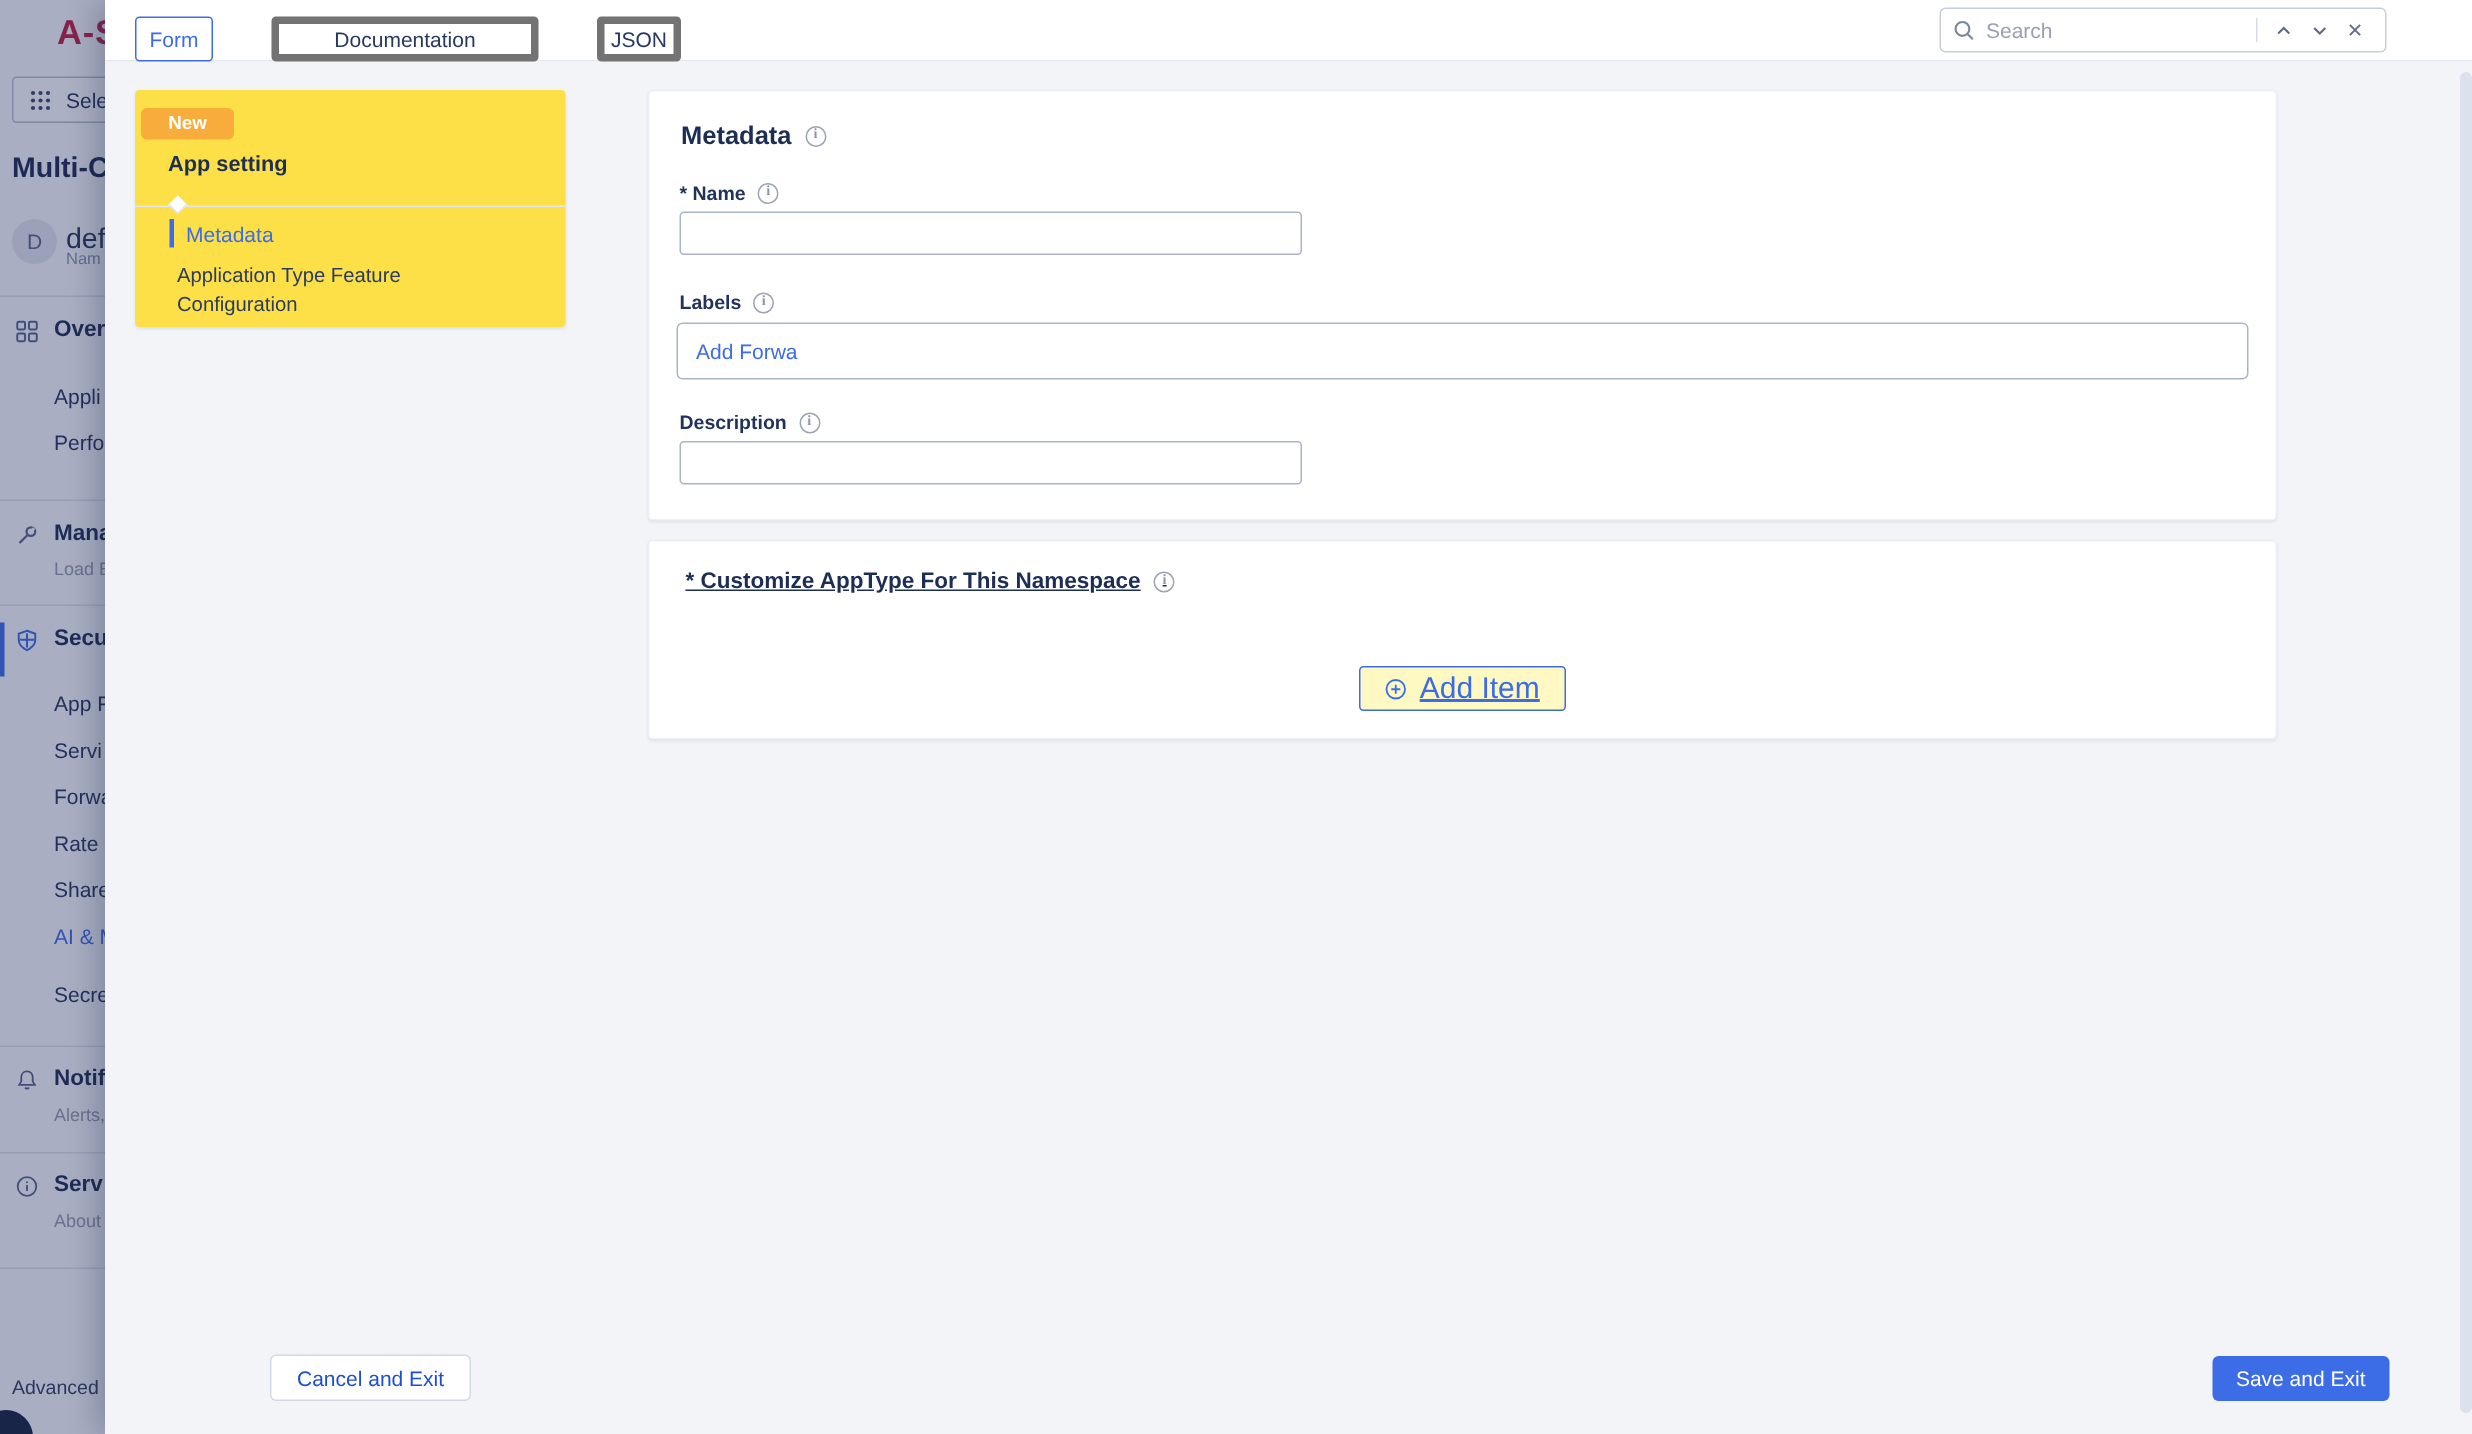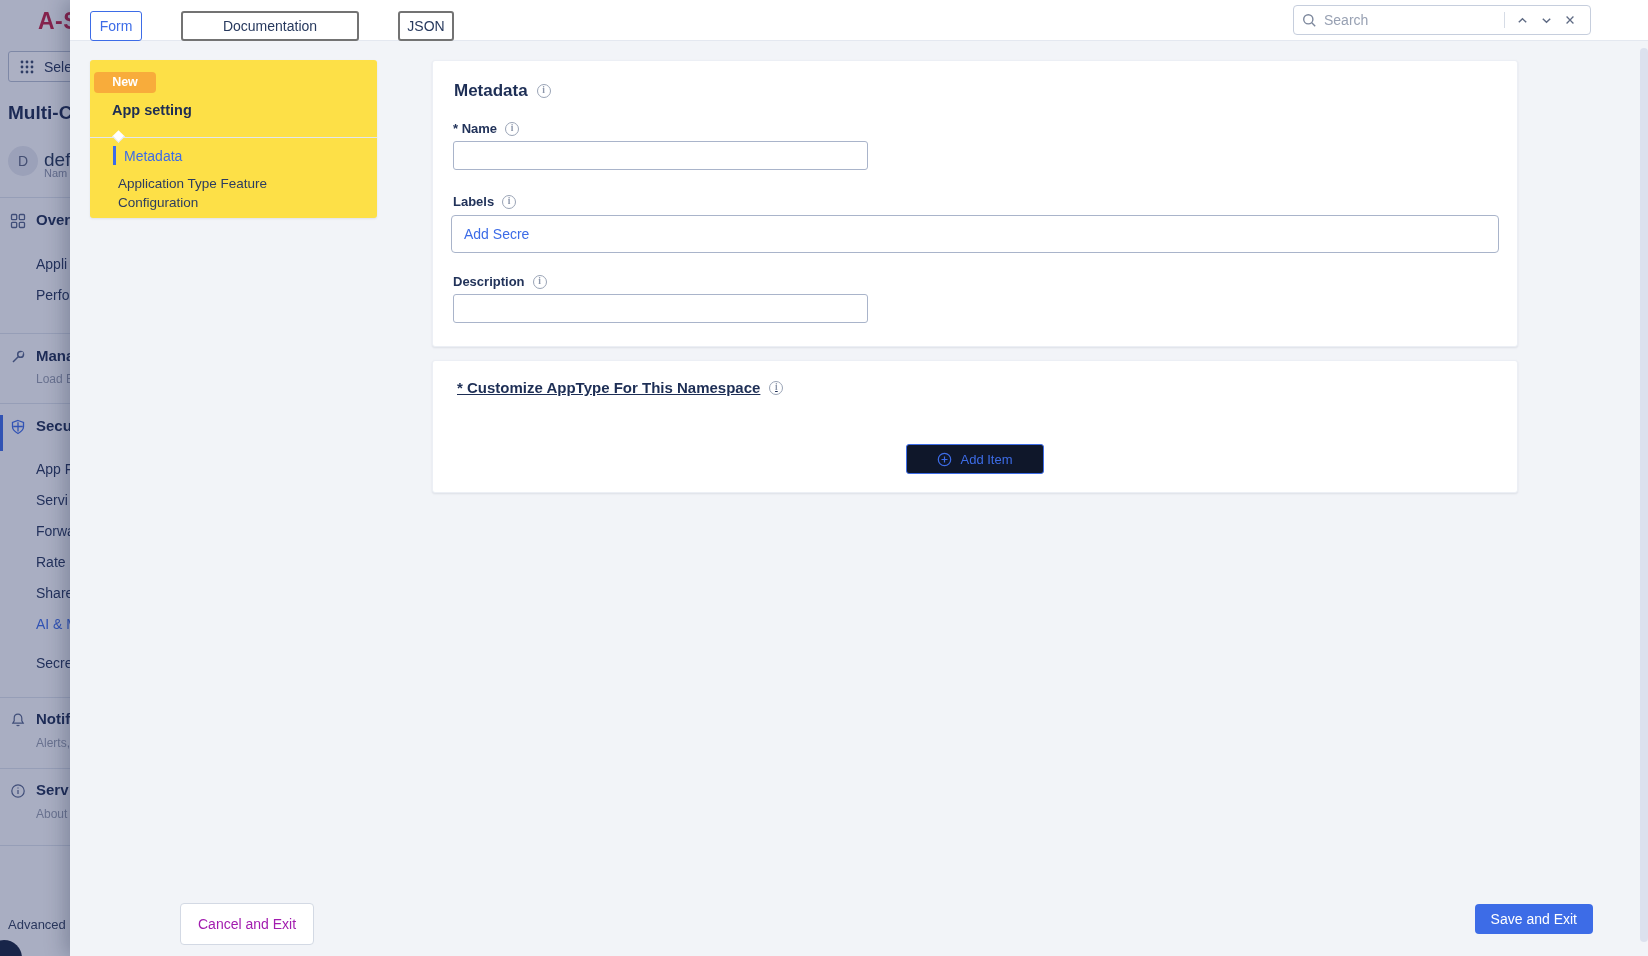--- a/index.html
+++ b/index.html
@@ -31,21 +31,21 @@
 
   
   .backdrop { position:absolute; inset:0; background:rgba(30,42,92,0.37); z-index:5; }
 
   
   .drawer { position:absolute; left:70px; top:0; width:1578px; height:956px; background:#f2f4f8;
             z-index:10; box-shadow:-6px 0 18px rgba(20,30,60,.25); }
   .topbar { position:absolute; left:0; top:0; width:100%; height:41px; background:#fff;
             border-bottom:1px solid #e4e8f0; }
   .tabs { position:absolute; left:20px; top:11px; display:flex;gap:40px; }
-  .tab { height:30px; border:2px solid #737373; background:#fff; color:#27395e; font-size:14px;
+  .tab { height:30px; border:5px solid #737373; background:#fff; color:#27395e; font-size:14px;
          display:flex; align-items:center; justify-content:center; margin-left:-1px;
          border-radius:3px; cursor:pointer; }
   .tab-form { width:52px; margin-left:0; }
   .tab-doc { width:178px; }
   .tab-json { width:56px; }
   .tab.active { border:1px solid #3d6ce7; color:#3d6ce7; z-index:2; }
 
   .searchbox { position:absolute; right:57px; top:5px; width:298px; height:30px; background:#fff;
                border:1px solid #c6cedd; border-radius:4px; display:flex; align-items:center; padding:0 8px; }
   .searchbox input { flex:1; border:none; outline:none; font-size:14px; color:#27395e; min-width:0;
@@ -89,26 +89,26 @@
 
   .info { display:inline-flex; width:14px; height:14px; border:1px solid #9aa4b6; border-radius:50%;
           color:#8c96aa; align-items:center; justify-content:center; flex:none; }
   .info::after { content:"i"; font-size:9.5px; font-family:"Liberation Serif", serif; line-height:1; }
 
   .cust-title { position:absolute; left:24px; top:18px; font-size:15px; font-weight:600; color:#1d2e55;
                 display:flex; align-items:center; gap:9px;text-decoration:underline; }
   .empty-text { position:absolute; left:0; top:46px; width:100%; text-align:center; font-size:14px;
                 color:#2c3c60; }
   .add-item-btn { position:absolute; left:50%; transform:translateX(-50%); top:83px; width:138px; height:30px;
-                  background:#0f172a; border:1px solid #3d6ce7; border-radius:3px; color:#3d6ce7; font-size:13px;
+                  background:#fef9c3; border:1px solid #3d6ce7; border-radius:3px; color:#3d6ce7; font-size:20px;
                   display:flex; align-items:center; justify-content:center; gap:8px; cursor:pointer;
-                  font-family:"Liberation Sans", sans-serif; }
-
-  .btn-cancel { position:absolute; left:110px; top:862px; height:42px; padding:0 17px; background:#fff;
-                border:1px solid #d3d9e4; border-radius:4px; font-size:14px; color:#a21caf; cursor:pointer;
+                  font-family:"Liberation Sans", sans-serif;text-decoration:underline; }
+
+  .btn-cancel { position:absolute; left:110px; top:862px; height:31px; padding:0 17px; background:#fff;
+                border:1px solid #d3d9e4; border-radius:4px; font-size:14px; color:#1d4ed8; cursor:pointer;
                 font-family:"Liberation Sans", sans-serif; }
   .btn-save { position:absolute; right:55px; top:863px; height:30px; padding:0 16px; background:#3d6ce7;
               border:none; border-radius:4px; font-size:14px; color:#fff; cursor:pointer;
               font-family:"Liberation Sans", sans-serif; }
 
   .scroll-thumb { position:absolute; right:0; top:7px; width:8px; height:894px; background:#dce1ee;
                   border-radius:4px; }
 </style>
 </head>
 <body>
@@ -269,21 +269,21 @@
         <div class="fld-label" style="left:20px; top:60px">
           <span>* Name</span>
           <span class="info"></span>
         </div>
         <input class="txt-input" style="left: 20px; top: 80px;" value="">
         <div class="fld-label" style="left:20px; top:133px">
           <span>Labels</span>
           <span class="info"></span>
         </div>
         <div class="labels-box">
-          <span class="add-label">Add Secre</span>
+          <span class="add-label">Add Forwa</span>
         </div>
         <div class="fld-label" style="left:20px; top:213px">
           <span>Description</span>
           <span class="info"></span>
         </div>
         <input class="txt-input" style="left: 20px; top: 233px;" value="">
       </div>
 
       <div class="card card2">
         <div class="cust-title">

